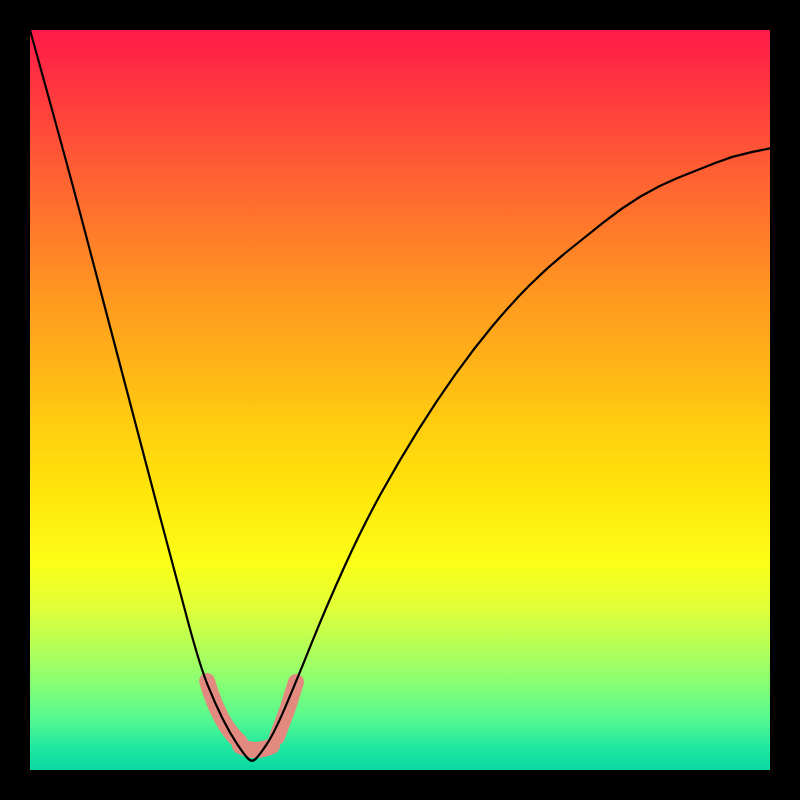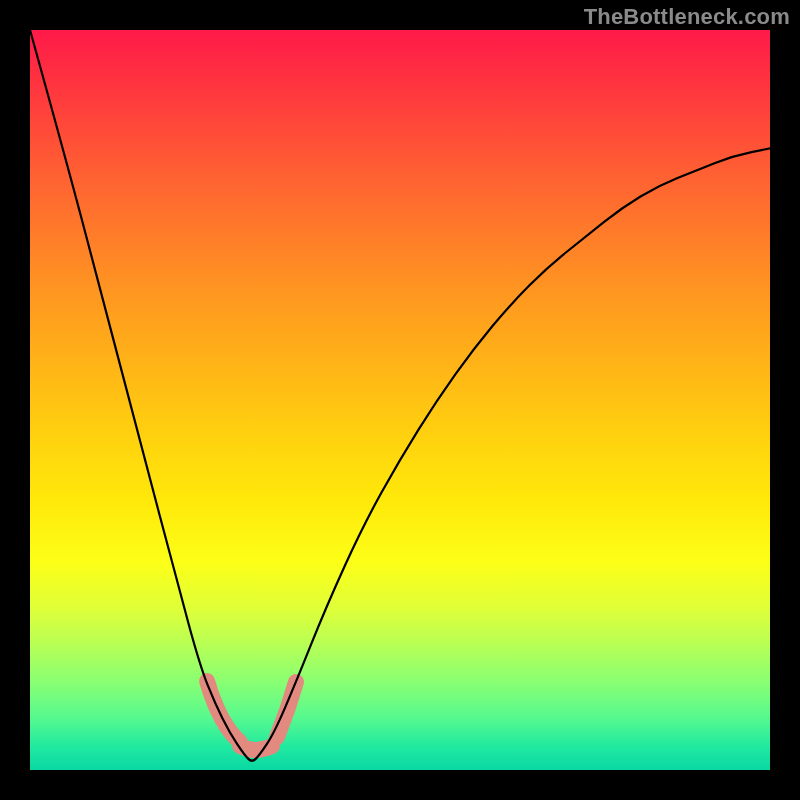--- a/index.html
+++ b/index.html
@@ -67,21 +67,20 @@
     fill: none;
     stroke: #e38a80;
     stroke-width: 16;
     stroke-linecap: round;
   }
 </style>
 </head>
 <body>
 
 <div class="frame">
-  <div class="watermark">TheBottleneck.com</div>
 
   <div class="plot">
     <svg class="curve" viewBox="0 0 740 740">
 
       <path class="knot" d="M 177 651  Q 190 695  210 712"></path>
       <path class="knot" d="M 210 716  Q 225 724  242 716"></path>
       <path class="knot" d="M 247 707  Q 258 680  266 652"></path>
 
       <path class="main" id="curve-path" d="M 0.0 0.0 Q 37.0 133.2 55.5 203.5 Q 74.0 273.8 92.5 344.1 Q 111.0 414.4 129.5 484.7 Q 148.0 555.0 159.1 595.7 Q 170.2 636.4 177.6 654.9 Q 185.0 673.4 192.4 688.2 Q 199.8 703.0 207.2 714.1 Q 214.6 725.2 218.3 728.9 Q 222.0 732.6 225.7 728.9 Q 229.4 725.2 236.8 714.1 Q 244.2 703.0 255.3 677.1 Q 266.4 651.2 281.2 614.2 Q 296.0 577.2 314.5 536.5 Q 333.0 495.8 351.5 462.5 Q 370.0 429.2 388.5 399.6 Q 407.0 370.0 425.5 344.1 Q 444.0 318.2 462.5 296.0 Q 481.0 273.8 499.5 255.3 Q 518.0 236.8 536.5 222.0 Q 555.0 207.2 573.5 192.4 Q 592.0 177.6 610.5 166.5 Q 629.0 155.4 647.5 148.0 Q 666.0 140.6 684.5 133.2 Q 703.0 125.8 721.5 122.1 T 740.0 118.4"></path>
     </svg>

